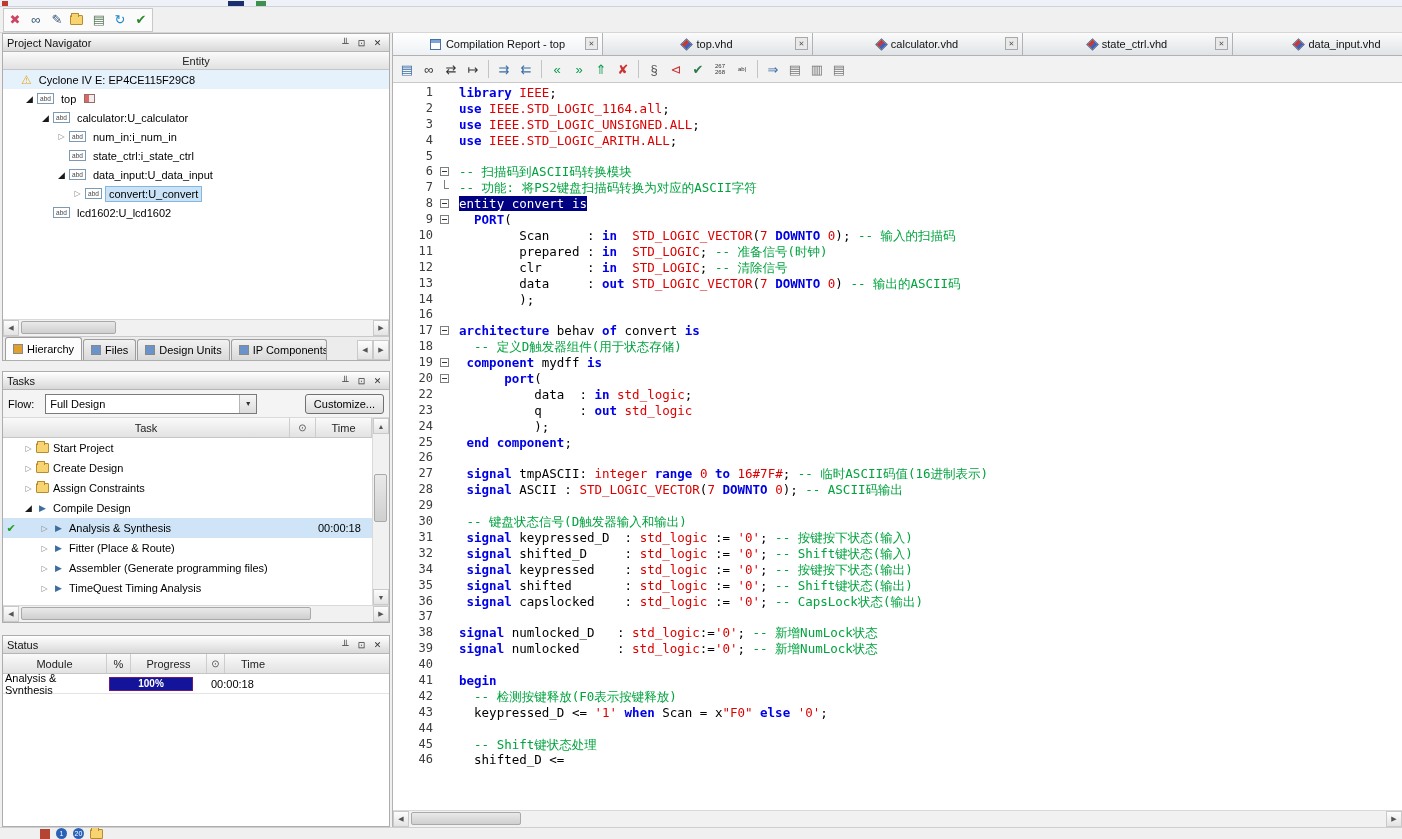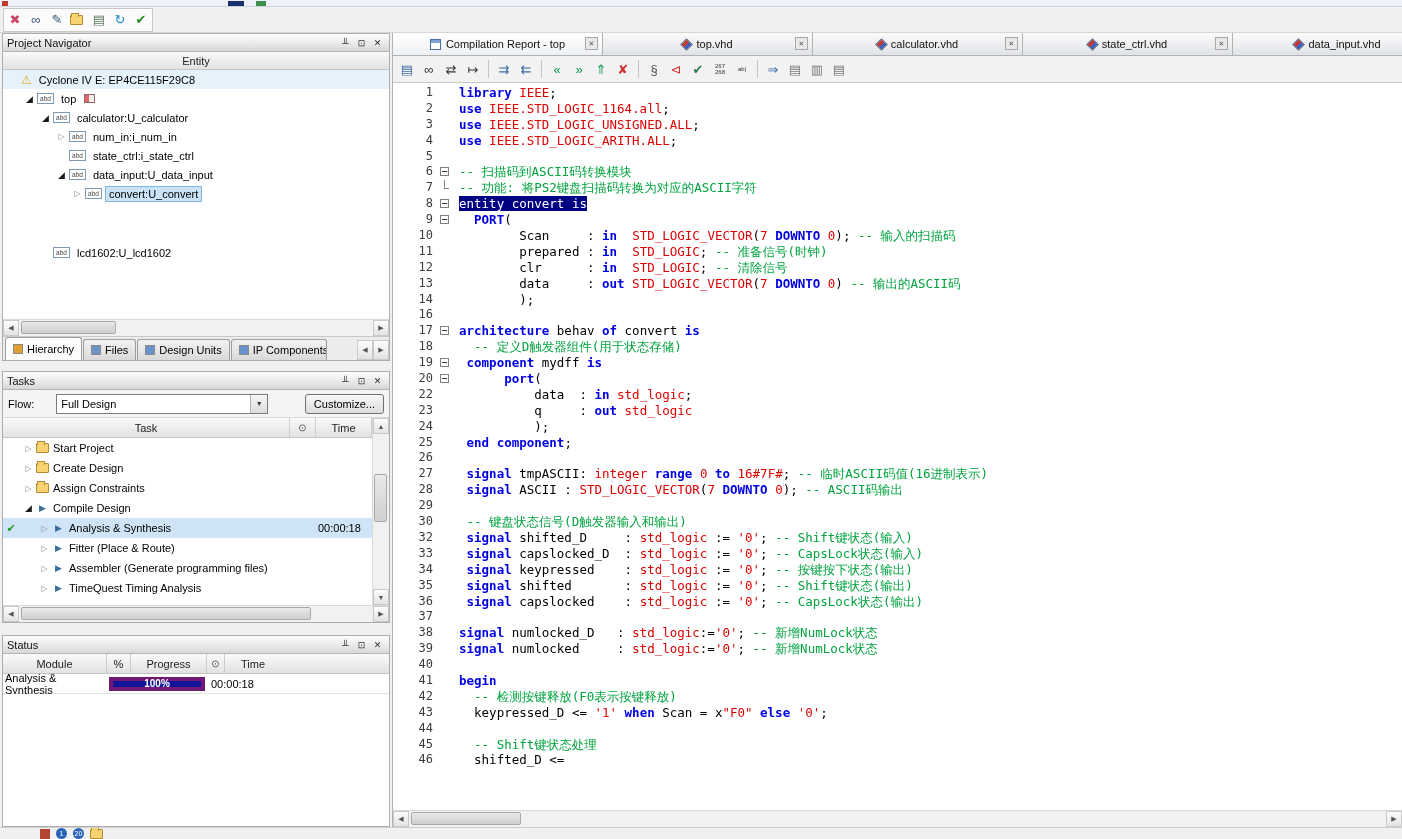--- a/index.html
+++ b/index.html
@@ -54,21 +54,21 @@
   
   #pn-tabbar{height:24px;flex:none;display:flex;align-items:flex-end;background:#ececec;border-top:1px solid #c9c9c9;overflow:hidden;padding-left:2px}
   .pn-tab{height:21px;display:flex;align-items:center;gap:4px;padding:0 7px;border:1px solid #9d9d9d;border-bottom:none;border-radius:3px 3px 0 0;background:linear-gradient(#f2f2f2,#d9d9d9);margin-right:1px;white-space:nowrap;max-width:96px;overflow:hidden}
   .pn-tab.active{background:#fcfcfc;height:23px}
   .pn-tab-ico{width:10px;height:10px;flex:none;border:1px solid #888}
   .pn-nav{margin-left:auto;display:flex}
   .pn-nav .sb-btn{height:20px}
 
   
   #tasks-panel{height:252px;flex:none}
-  #flow-row{height:28px;flex:none;display:flex;align-items:center;gap:22px;padding:0 5px;background:#f4f4f4;border-bottom:1px solid #d9d9d9}
+  #flow-row{height:28px;flex:none;display:flex;align-items:center;gap:11px;padding:0 5px;background:#f4f4f4;border-bottom:1px solid #d9d9d9}
   .select{width:212px;height:20px;border:1px solid #7a7a7a;background:#fff;display:flex;align-items:center}
   .select .val{flex:1;padding-left:4px}
   .select .arrow{width:17px;height:18px;border-left:1px solid #b5b5b5;background:linear-gradient(#f6f6f6,#dcdcdc);display:flex;align-items:center;justify-content:center;font-size:7px;color:#333}
   .button{height:20px;margin-left:auto;padding:0 8px;border:1px solid #707070;border-radius:3px;background:linear-gradient(#f8f8f8,#dcdcdc);display:flex;align-items:center}
   #tasks-table{flex:1;display:flex;overflow:hidden}
   #tasks-left{flex:1;display:flex;flex-direction:column;min-width:0}
   #tasks-header{height:20px;flex:none;display:flex;background:linear-gradient(#fafafa,#e2e2e2);border-bottom:1px solid #c6c6c6}
   .th{display:flex;align-items:center;justify-content:center;border-right:1px solid #cdcdcd;color:#222}
   .th.task{flex:1}
   .th.clock{width:26px;flex:none;font-size:10px;color:#555}
@@ -82,21 +82,21 @@
   .step-ico{width:13px;flex:none;color:#3d6d9e;font-size:9px;margin-right:4px;text-align:center}
   .task-lbl{flex:1;overflow:hidden;text-overflow:clip}
   .task-time{width:56px;flex:none;padding-left:2px}
 
   
   #status-panel{flex:1}
   #status-header{height:20px;flex:none;display:flex;background:linear-gradient(#fafafa,#e2e2e2);border-bottom:1px solid #c6c6c6}
   .sh{display:flex;align-items:center;justify-content:center;border-right:1px solid #cdcdcd;color:#222}
   #status-row{height:20px;flex:none;display:flex;align-items:center;border-bottom:1px solid #e4e4e4}
   .sc{display:flex;align-items:center}
-  #progress-wrap{width:96px;height:14px;border:4px solid #701a75;background:#0369a1;position:relative}
+  #progress-wrap{width:84px;height:14px;border:1px solid #701a75;background:#0369a1;position:relative}
   #status-bar-fill{position:absolute;left:0;top:0;bottom:0;background:#14149b}
   #progress-text{position:absolute;inset:0;display:flex;align-items:center;justify-content:center;color:#fff;font-weight:bold;font-size:10px}
   #status-filler{flex:1;background:#fff}
 
   .vspacer10{height:10px;flex:none}
   .vspacer12{height:12px;flex:none}
 
   
   #doc-tabs{height:23px;flex:none;display:flex;background:#e4e6e8;border-bottom:1px solid #b2b2b2;overflow:hidden}
   .dtab{width:210px;flex:none;position:relative;display:flex;align-items:center;justify-content:center;gap:5px;border-right:1px solid #b2b2b2;background:linear-gradient(#fbfbfb,#e0e3e7)}
@@ -205,21 +205,21 @@
           <div class="tree-row" style="padding-left: 51px;">
             <span class="tw exp open">◢</span>
             <span class="ent-icon">abd</span>
             <span class="lblbox"><span class="lbl">data_input:U_data_input</span></span>
           </div>
           <div class="tree-row" style="padding-left: 67px;">
             <span class="tw exp">▷</span>
             <span class="ent-icon">abd</span>
             <span class="lblbox sel"><span class="lbl">convert:U_convert</span></span>
           </div>
-          <div class="tree-row" style="padding-left: 35px; margin-top: 40px;">
+          <div class="tree-row" style="padding-left: 35px;">
             <span class="tw exp"></span>
             <span class="ent-icon">abd</span>
             <span class="lblbox"><span class="lbl">lcd1602:U_lcd1602</span></span>
           </div>
         </div>
       <div class="hscroll">
         <div class="sb-btn">◀</div>
         <div class="sb-track">
             <div class="sb-thumb h-thumb" style="left:2px;width:95px"></div>
           </div>
@@ -502,22 +502,22 @@
         <div class="cl"><span class="ln">20</span><span class="fold"><span class="fm"></span></span><span class="ct"><span class="tk-p">      </span><span class="tk-k">port</span><span class="tk-p">(</span></span></div>
         <div class="cl"><span class="ln">22</span><span class="fold"></span><span class="ct"><span class="tk-p">          data  : </span><span class="tk-k">in</span><span class="tk-p"> </span><span class="tk-t">std_logic</span><span class="tk-p">;</span></span></div>
         <div class="cl"><span class="ln">23</span><span class="fold"></span><span class="ct"><span class="tk-p">          q     : </span><span class="tk-k">out</span><span class="tk-p"> </span><span class="tk-t">std_logic</span></span></div>
         <div class="cl"><span class="ln">24</span><span class="fold"></span><span class="ct"><span class="tk-p">          );</span></span></div>
         <div class="cl"><span class="ln">25</span><span class="fold"></span><span class="ct"><span class="tk-p"> </span><span class="tk-k">end component</span><span class="tk-p">;</span></span></div>
         <div class="cl"><span class="ln">26</span><span class="fold"></span><span class="ct"></span></div>
         <div class="cl"><span class="ln">27</span><span class="fold"></span><span class="ct"><span class="tk-p"> </span><span class="tk-k">signal</span><span class="tk-p"> tmpASCII: </span><span class="tk-t">integer</span><span class="tk-p"> </span><span class="tk-k">range</span><span class="tk-p"> </span><span class="tk-t">0</span><span class="tk-p"> </span><span class="tk-k">to</span><span class="tk-p"> </span><span class="tk-t">16#7F#</span><span class="tk-p">; </span><span class="tk-c">-- 临时ASCII码值(16进制表示)</span></span></div>
         <div class="cl"><span class="ln">28</span><span class="fold"></span><span class="ct"><span class="tk-p"> </span><span class="tk-k">signal</span><span class="tk-p"> ASCII : </span><span class="tk-t">STD_LOGIC_VECTOR</span><span class="tk-p">(</span><span class="tk-t">7</span><span class="tk-p"> </span><span class="tk-k">DOWNTO</span><span class="tk-p"> </span><span class="tk-t">0</span><span class="tk-p">); </span><span class="tk-c">-- ASCII码输出</span></span></div>
         <div class="cl"><span class="ln">29</span><span class="fold"></span><span class="ct"></span></div>
         <div class="cl"><span class="ln">30</span><span class="fold"></span><span class="ct"><span class="tk-p"> </span><span class="tk-c">-- 键盘状态信号(D触发器输入和输出)</span></span></div>
+        <div class="cl"><span class="ln">31</span><span class="fold"></span><span class="ct"><span class="tk-p"> </span><span class="tk-k">signal</span><span class="tk-p"> keypressed_D  : </span><span class="tk-t">std_logic</span><span class="tk-p"> := </span><span class="tk-t">'0'</span><span class="tk-p">; </span><span class="tk-c">-- 按键按下状态(输入)</span></span></div>
         <div class="cl"><span class="ln">32</span><span class="fold"></span><span class="ct"><span class="tk-p"> </span><span class="tk-k">signal</span><span class="tk-p"> shifted_D     : </span><span class="tk-t">std_logic</span><span class="tk-p"> := </span><span class="tk-t">'0'</span><span class="tk-p">; </span><span class="tk-c">-- Shift键状态(输入)</span></span></div>
-        <div class="cl"><span class="ln">33</span><span class="fold"></span><span class="ct"><span class="tk-p"> </span><span class="tk-k">signal</span><span class="tk-p"> capslocked_D  : </span><span class="tk-t">std_logic</span><span class="tk-p"> := </span><span class="tk-t">'0'</span><span class="tk-p">; </span><span class="tk-c">-- CapsLock状态(输入)</span></span></div>
         <div class="cl"><span class="ln">34</span><span class="fold"></span><span class="ct"><span class="tk-p"> </span><span class="tk-k">signal</span><span class="tk-p"> keypressed    : </span><span class="tk-t">std_logic</span><span class="tk-p"> := </span><span class="tk-t">'0'</span><span class="tk-p">; </span><span class="tk-c">-- 按键按下状态(输出)</span></span></div>
         <div class="cl"><span class="ln">35</span><span class="fold"></span><span class="ct"><span class="tk-p"> </span><span class="tk-k">signal</span><span class="tk-p"> shifted       : </span><span class="tk-t">std_logic</span><span class="tk-p"> := </span><span class="tk-t">'0'</span><span class="tk-p">; </span><span class="tk-c">-- Shift键状态(输出)</span></span></div>
         <div class="cl"><span class="ln">36</span><span class="fold"></span><span class="ct"><span class="tk-p"> </span><span class="tk-k">signal</span><span class="tk-p"> capslocked    : </span><span class="tk-t">std_logic</span><span class="tk-p"> := </span><span class="tk-t">'0'</span><span class="tk-p">; </span><span class="tk-c">-- CapsLock状态(输出)</span></span></div>
         <div class="cl"><span class="ln">37</span><span class="fold"></span><span class="ct"></span></div>
         <div class="cl"><span class="ln">38</span><span class="fold"></span><span class="ct"><span class="tk-k">signal</span><span class="tk-p"> numlocked_D   : </span><span class="tk-t">std_logic</span><span class="tk-p">:=</span><span class="tk-t">'0'</span><span class="tk-p">; </span><span class="tk-c">-- 新增NumLock状态</span></span></div>
         <div class="cl"><span class="ln">39</span><span class="fold"></span><span class="ct"><span class="tk-k">signal</span><span class="tk-p"> numlocked     : </span><span class="tk-t">std_logic</span><span class="tk-p">:=</span><span class="tk-t">'0'</span><span class="tk-p">; </span><span class="tk-c">-- 新增NumLock状态</span></span></div>
         <div class="cl"><span class="ln">40</span><span class="fold"></span><span class="ct"></span></div>
         <div class="cl"><span class="ln">41</span><span class="fold"></span><span class="ct"><span class="tk-k">begin</span></span></div>
         <div class="cl"><span class="ln">42</span><span class="fold"></span><span class="ct"><span class="tk-p">  </span><span class="tk-c">-- 检测按键释放(F0表示按键释放)</span></span></div>
         <div class="cl"><span class="ln">43</span><span class="fold"></span><span class="ct"><span class="tk-p">  keypressed_D &lt;= </span><span class="tk-t">'1'</span><span class="tk-p"> </span><span class="tk-k">when</span><span class="tk-p"> Scan = x</span><span class="tk-t">"F0"</span><span class="tk-p"> </span><span class="tk-k">else</span><span class="tk-p"> </span><span class="tk-t">'0'</span><span class="tk-p">;</span></span></div>

